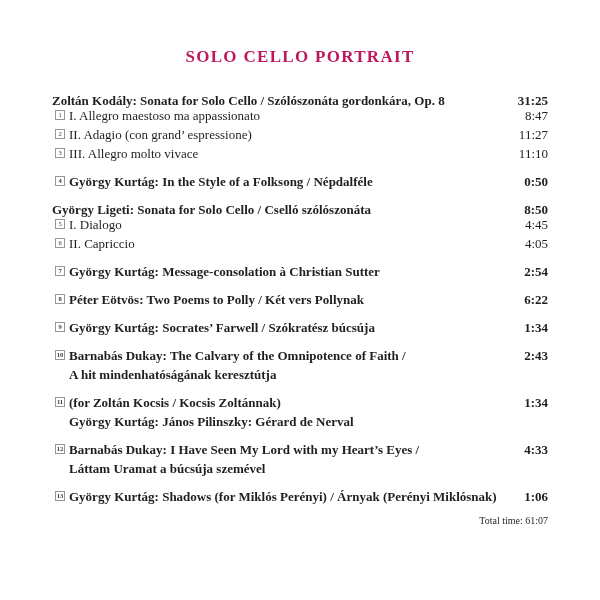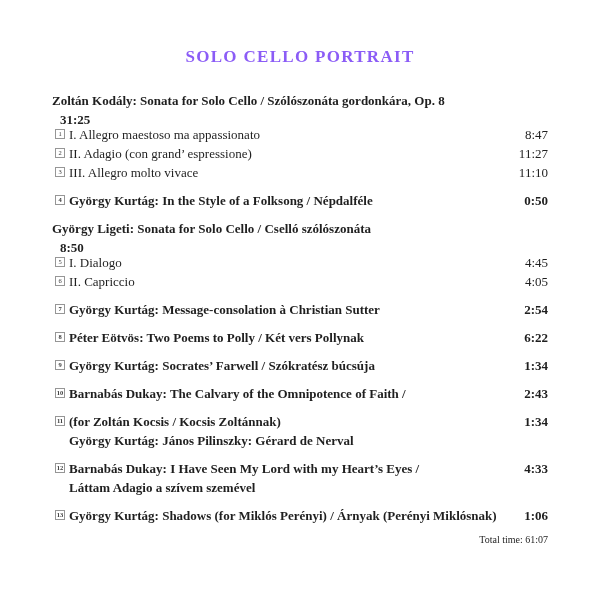--- a/index.html
+++ b/index.html
@@ -11,35 +11,35 @@
     color:#1f1f1f;
     overflow:hidden;
   }
   .album-title {
     position:absolute;
     top:47px; left:0; width:600px;
     text-align:center;
     font-size:17px;
     font-weight:700;
     letter-spacing:1.3px;
-    color:#8b5cf6;
+    color:#be185d;
   }
   .tracklist {
     position:absolute;
     left:52px; top:91px;
     width:496px;
   }
   .row {
     display:flex;
     align-items:flex-start;
     font-size:13px;
     line-height:19px;
   }
   .row.gap { margin-top:9px; }
-  .row.header { margin-bottom:-4px;flex-direction:column; }
+  .row.header { margin-bottom:-4px; }
   .row.bold { font-weight:700; }
   .numbox {
     flex:none;
     box-sizing:border-box;
     width:10px; height:10px;
     border:1px solid #969696;
     margin:4px 4px 0 3px;
     font-size:6.5px;
     line-height:8px;
     text-align:center;
@@ -139,36 +139,37 @@
         <span class="numbox">9</span>
         <div class="text">
           <div class="line">György Kurtág: Socrates’ Farwell / Szókratész búcsúja</div>
         </div>
         <div class="time">1:34</div>
       </div>
       <div class="row gap bold">
         <span class="numbox">10</span>
         <div class="text">
           <div class="line">Barnabás Dukay: The Calvary of the Omnipotence of Faith /</div>
+          <div class="line">A hit mindenhatóságának keresztútja</div>
         </div>
         <div class="time">2:43</div>
       </div>
       <div class="row gap bold">
         <span class="numbox">11</span>
         <div class="text">
           <div class="line">(for Zoltán Kocsis / Kocsis Zoltánnak)</div>
           <div class="line">György Kurtág: János Pilinszky: Gérard de Nerval</div>
         </div>
         <div class="time">1:34</div>
       </div>
       <div class="row gap bold">
         <span class="numbox">12</span>
         <div class="text">
           <div class="line">Barnabás Dukay: I Have Seen My Lord with my Heart’s Eyes /</div>
-          <div class="line">Láttam Adagio a szívem szemével</div>
+          <div class="line">Láttam Uramat a búcsúja szemével</div>
         </div>
         <div class="time">4:33</div>
       </div>
       <div class="row gap bold">
         <span class="numbox">13</span>
         <div class="text">
           <div class="line">György Kurtág: Shadows (for Miklós Perényi) / Árnyak (Perényi Miklósnak)</div>
         </div>
         <div class="time">1:06</div>
       </div>

